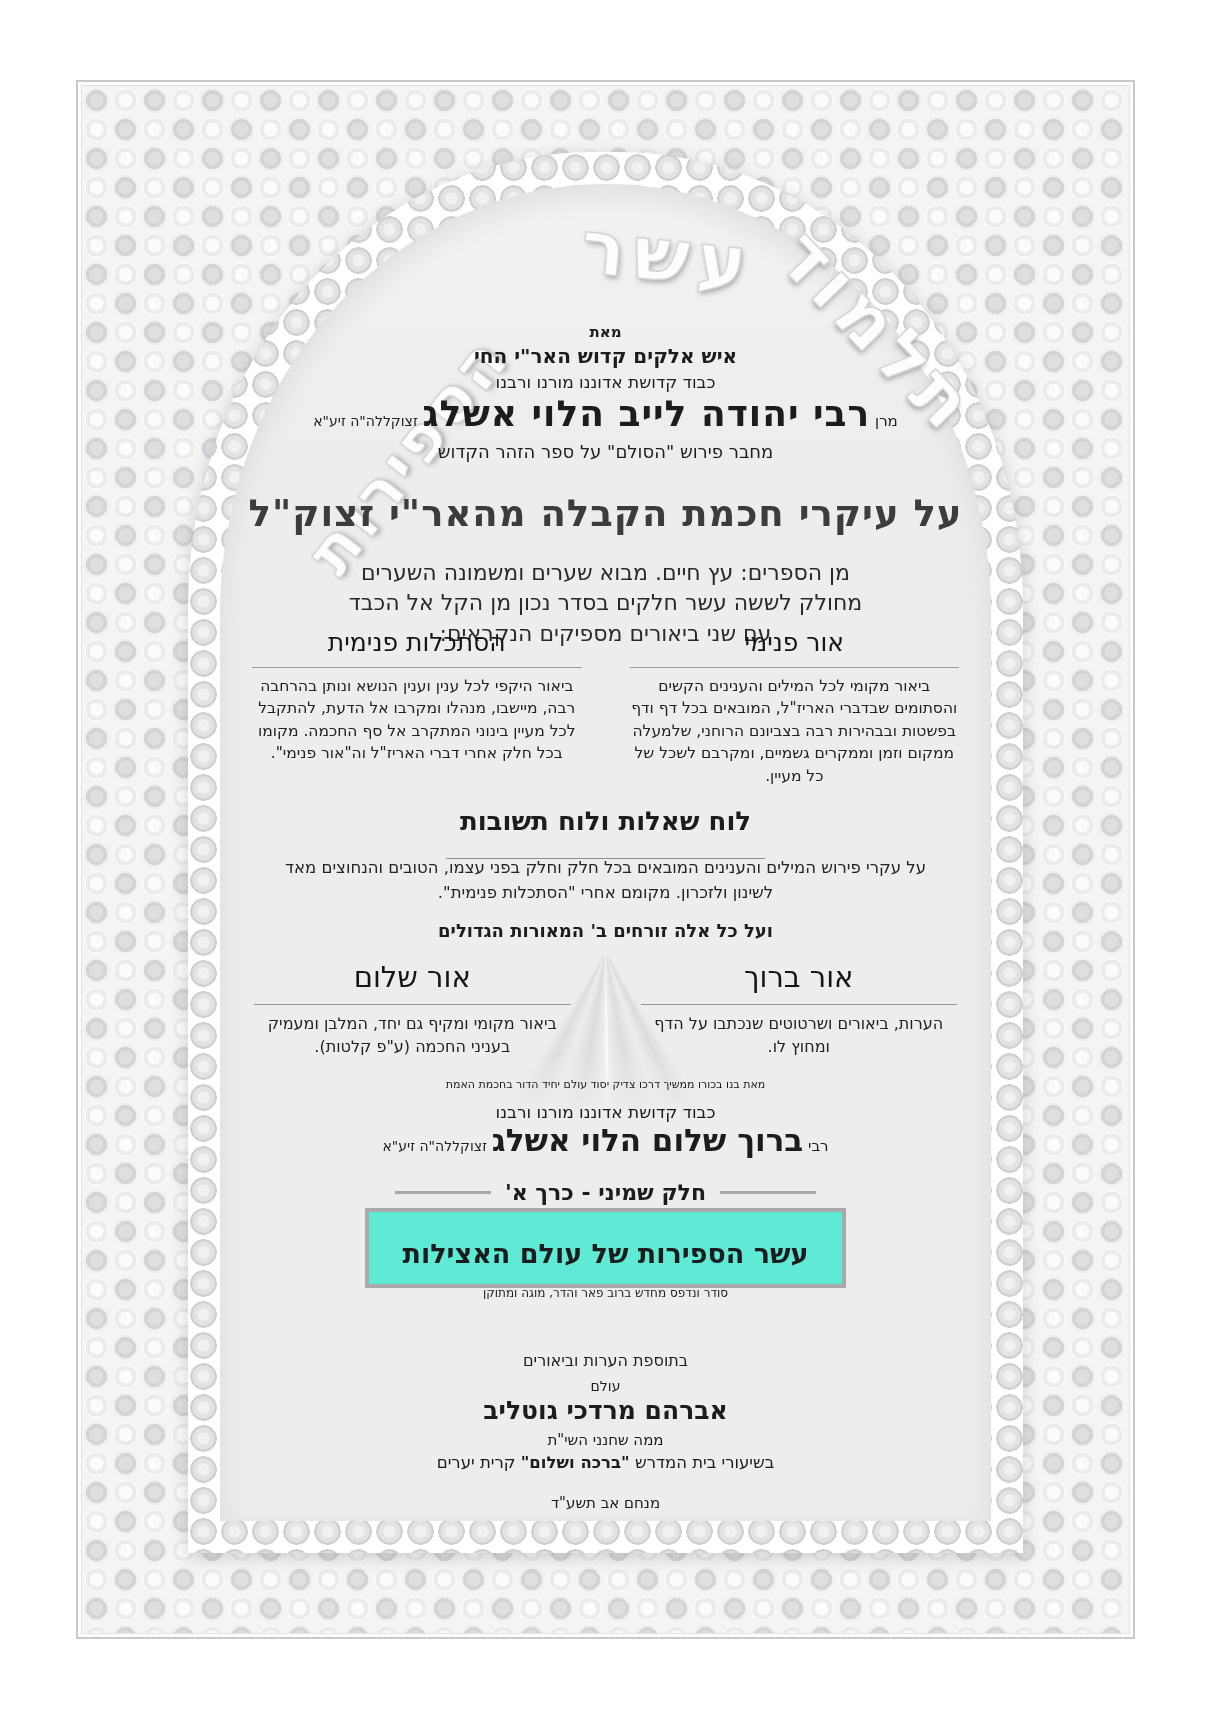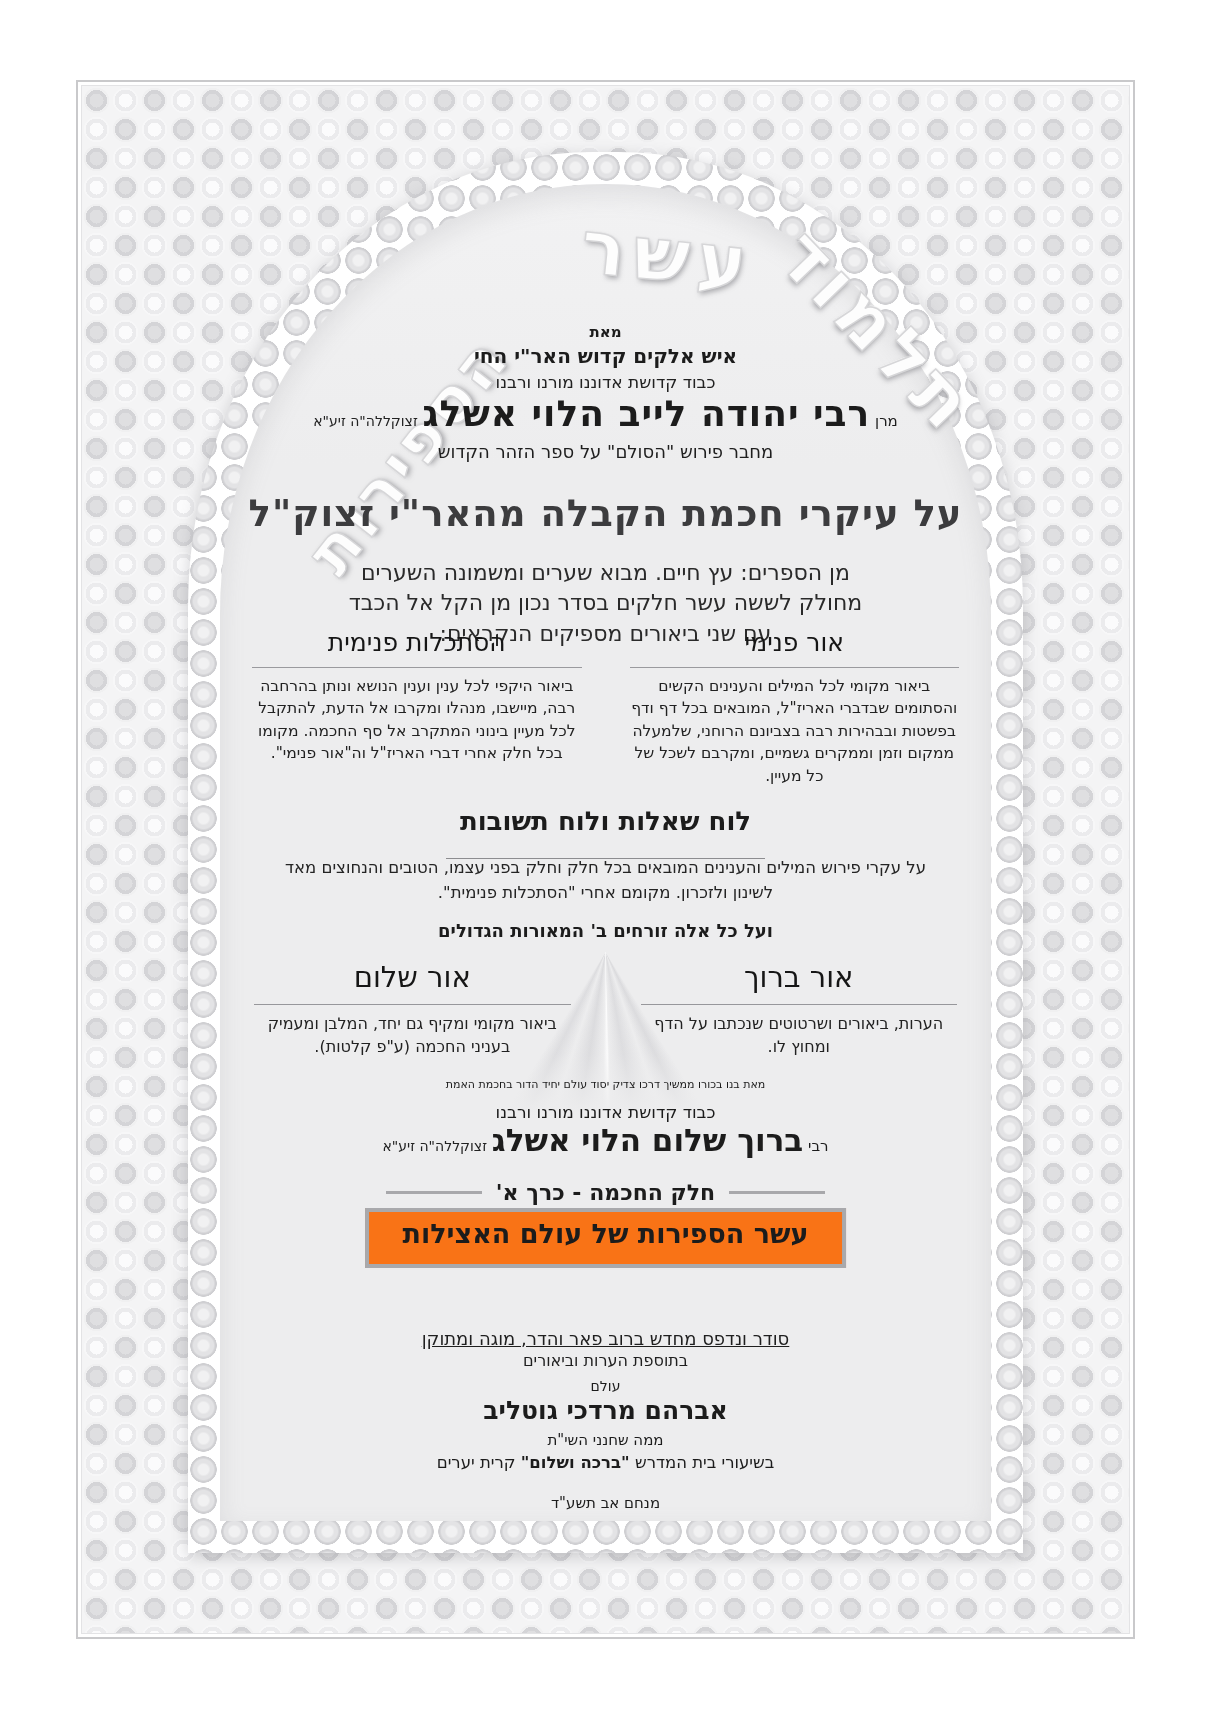--- a/index.html
+++ b/index.html
@@ -98,25 +98,25 @@
   .r-son2{top:1102px;font-size:17px;}
   .r-name2{top:1122px;font-size:15px;}
   .r-name2 .big{font-size:31px;font-weight:bold;}
   .r-name2 .tiny{font-size:14px;color:#222;}
 
   .partline{top:1180px;display:flex;align-items:center;justify-content:center;gap:14px;}
   .partline .rule{width:96px;height:3px;background:#a8a8ab;}
   .partline .txt{font-size:22px;font-weight:bold;}
   .volbox{
     position:absolute;top:1208px;left:50%;transform:translateX(-50%);
-    border:4px solid #a9a9ac;background:#f97316;padding:6px 34px 15px;
+    border:4px solid #a9a9ac;background:#5eead4;padding:26px 34px 15px;
     font-size:27px;font-weight:bold;white-space:nowrap;
   }
 
-  .r-col1{top:1328px;font-size:18px;color:#1f1f1f;text-decoration:underline;}
+  .r-col1{top:1286px;font-size:12px;color:#1f1f1f;}
   .r-col2{top:1351px;font-size:16px;color:#1f1f1f;}
   .r-colby{top:1378px;font-size:14px;}
   .r-editor{top:1396px;font-size:25px;font-weight:bold;}
   .r-col3{top:1431px;font-size:15px;}
   .r-col4{top:1453px;font-size:16.5px;}
   .r-col4 .b{font-weight:bold;}
   .r-date{top:1494px;font-size:15px;}
 </style>
 </head>
 <body>
@@ -183,21 +183,21 @@
   <div class="row r-son1">מאת בנו בכורו ממשיך דרכו צדיק יסוד עולם יחיד הדור בחכמת האמת</div>
   <div class="row r-son2">כבוד קדושת אדוננו מורנו ורבנו</div>
   <div class="row r-name2">
     <span class="sm">רבי</span>
     <span class="big">ברוך שלום הלוי אשלג</span>
     <span class="tiny">זצוקללה"ה זיע"א</span>
   </div>
 
   <div class="row partline">
     <span class="rule"></span>
-    <span class="txt">חלק החכמה - כרך א'</span>
+    <span class="txt">חלק שמיני - כרך א'</span>
     <span class="rule"></span>
   </div>
   <div class="volbox">עשר הספירות של עולם האצילות</div>
 
   <div class="row r-col1">סודר ונדפס מחדש ברוב פאר והדר, מוגה ומתוקן</div>
   <div class="row r-col2">בתוספת הערות וביאורים</div>
   <div class="row r-colby">עולם</div>
   <div class="row r-editor">אברהם מרדכי גוטליב</div>
   <div class="row r-col3">ממה שחנני השי"ת</div>
   <div class="row r-col4">

